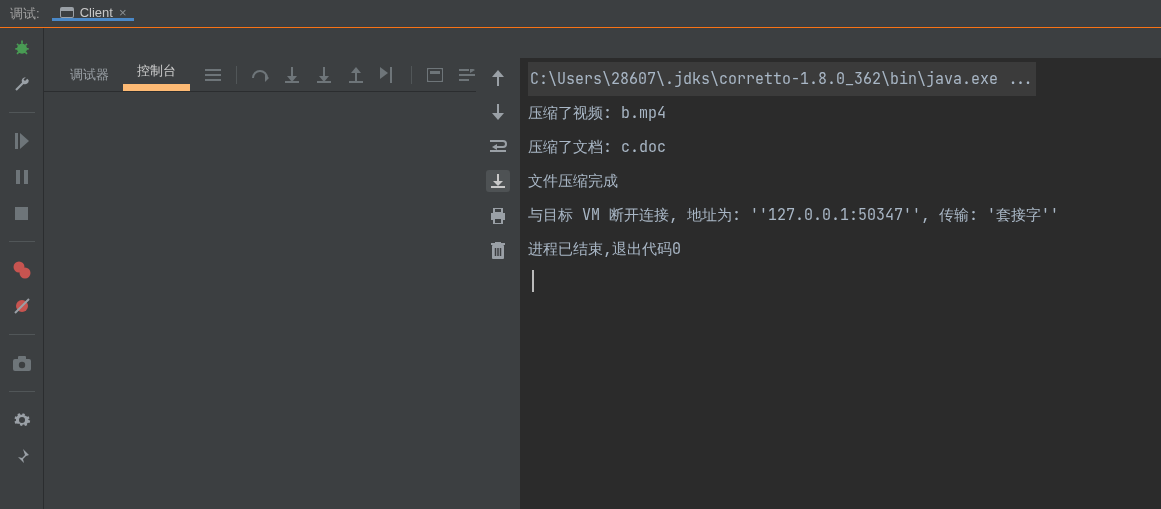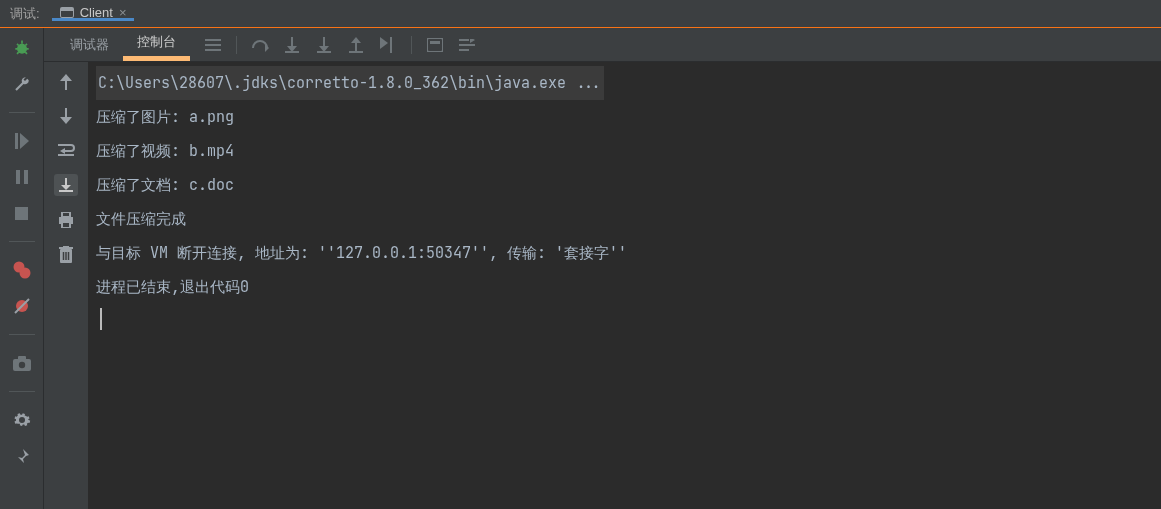--- a/index.html
+++ b/index.html
@@ -61,43 +61,44 @@
     gap: 16px;
     color: #9aa0a6;
   }
   .left-strip .ico { width: 20px; height: 20px; display:flex; align-items:center; justify-content:center; }
   .left-strip .sep { height: 1px; width: 26px; background: #515658; margin: 2px 0; }
 
   
   .center {
     flex: 1;
     display: flex;
-    flex-direction: column;
-    overflow: hidden;
+    flex-direction: row;
+    overflow: hidden;
+    margin-top: 30px;
   }
   
   .tabs-row {
     height: 34px;
     display: flex;
     align-items: stretch;
     border-bottom: 1px solid #2b2d2f;
     background: #3c3f41;
     padding-left: 12px;
     gap: 0;
   }
   .tabs-row .tab {
     display: flex;
     align-items: center;
     padding: 0 14px;
     color: #9aa0a6;
     cursor: pointer;
   }
   .tabs-row .tab.active {
     color: #d0d0d0;
-    border-bottom: 5px solid #fdba74;
+    border-bottom: 7px solid #fdba74;
     background: #3c3f41;
   }
   .toolbar-icons {
     display: flex;
     align-items: center;
     gap: 14px;
     padding-left: 14px;
     color: #6e7579;
     font-size: 14px;
   }
@@ -342,21 +343,20 @@
               <rect x="4" y="0" width="6" height="2" fill="#9aa0a6"></rect>
               <line x1="4.5" y1="6" x2="4.5" y2="14" stroke="#3c3f41" stroke-width="1.5"></line>
               <line x1="7" y1="6" x2="7" y2="14" stroke="#3c3f41" stroke-width="1.5"></line>
               <line x1="9.5" y1="6" x2="9.5" y2="14" stroke="#3c3f41" stroke-width="1.5"></line>
             </svg>
         </span>
       </div>
 
       <div class="console">
         <div class="line"><span class="cmd">C:\Users\28607\.jdks\corretto-1.8.0_362\bin\java.exe ...</span></div>
-        <div class="line">压缩了图片: a.png</div>
         <div class="line">压缩了视频: b.mp4</div>
         <div class="line">压缩了文档: c.doc</div>
         <div class="line">文件压缩完成</div>
         <div class="line">与目标 VM 断开连接, 地址为: ''127.0.0.1:50347'', 传输: '套接字''</div>
         <div class="line"></div>
         <div class="line">进程已结束,退出代码0</div>
         <div class="line"><span class="cursor"></span></div>
       </div>
     </div>
 

